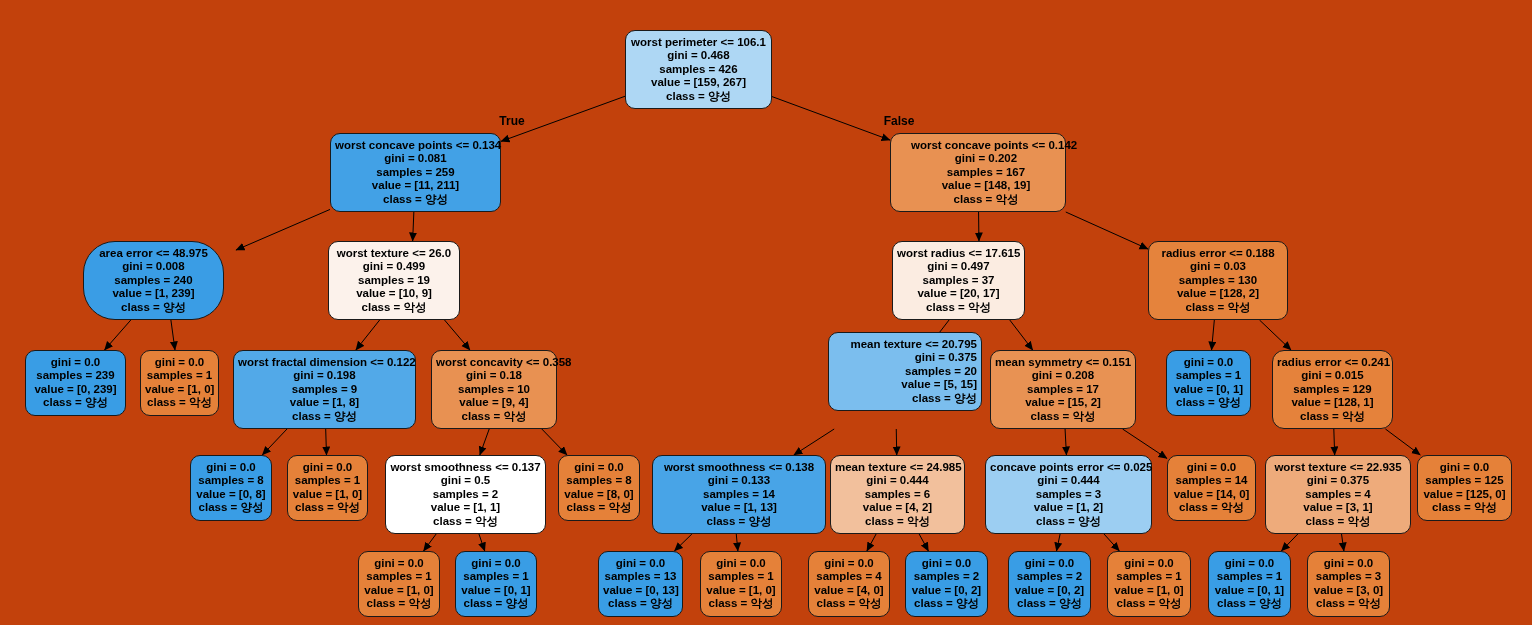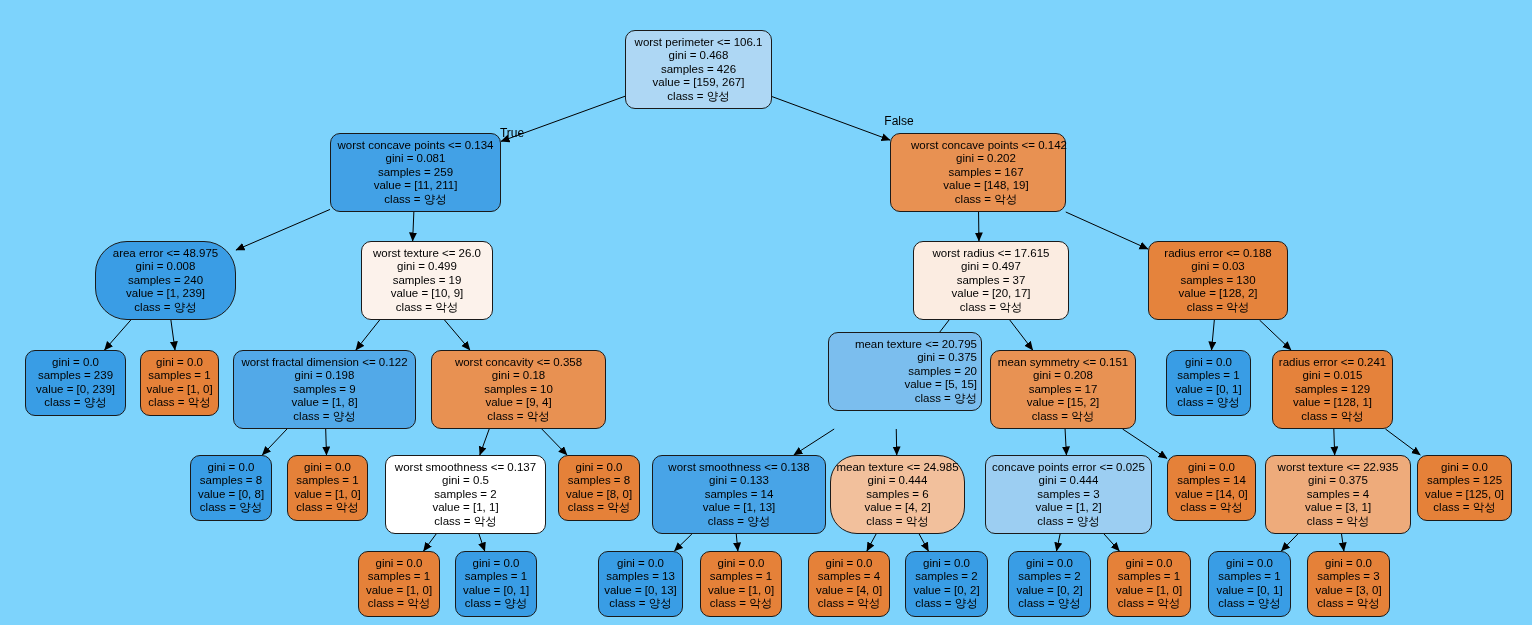--- a/index.html
+++ b/index.html
@@ -1,22 +1,23 @@
 <!DOCTYPE html>
 <html><head>
 <meta charset="utf-8">
 <style>
   html, body { margin: 0; padding: 0; background: #ffffff; }
   #figure {
     position: relative;
     width: 1532px;
     height: 625px;
-    background: #7dd3fc;
+    background: #c2410c;
     overflow: hidden;
     font-family: "Liberation Sans", "DejaVu Sans", sans-serif;
+    font-weight: bold;
   }
   #edges {
     position: absolute;
     left: 0; top: 0;
     width: 1532px; height: 625px;
   }
   .node {
     position: absolute;
     box-sizing: border-box;
     border: 1px solid #1a1a1a;
@@ -95,35 +96,35 @@
         <div>value = [11, 211]</div>
         <div>class = 양성</div>
       </div>
       <div class="node" style="left: 890px; top: 133px; width: 176px; background: rgb(232, 145, 82); border-color: rgb(26, 26, 26); padding-left: 20px;">
         <div>worst concave points &lt;= 0.142</div>
         <div>gini = 0.202</div>
         <div>samples = 167</div>
         <div>value = [148, 19]</div>
         <div>class = 악성</div>
       </div>
-      <div class="node" style="left: 95px; top: 241px; width: 141px; background: rgb(58, 157, 229); border-color: rgb(26, 26, 26); border-radius: 32px;">
+      <div class="node" style="left: 83px; top: 241px; width: 141px; background: rgb(58, 157, 229); border-color: rgb(26, 26, 26); border-radius: 32px;">
         <div>area error &lt;= 48.975</div>
         <div>gini = 0.008</div>
         <div>samples = 240</div>
         <div>value = [1, 239]</div>
         <div>class = 양성</div>
       </div>
-      <div class="node" style="left: 361px; top: 241px; width: 132px; background: rgb(252, 242, 235); border-color: rgb(26, 26, 26);">
+      <div class="node" style="left: 328px; top: 241px; width: 132px; background: rgb(252, 242, 235); border-color: rgb(26, 26, 26);">
         <div>worst texture &lt;= 26.0</div>
         <div>gini = 0.499</div>
         <div>samples = 19</div>
         <div>value = [10, 9]</div>
         <div>class = 악성</div>
       </div>
-      <div class="node" style="left: 913px; top: 241px; width: 156px; background: rgb(251, 236, 225); border-color: rgb(26, 26, 26);">
+      <div class="node" style="left: 892px; top: 241px; width: 133px; background: rgb(251, 236, 225); border-color: rgb(26, 26, 26);">
         <div>worst radius &lt;= 17.615</div>
         <div>gini = 0.497</div>
         <div>samples = 37</div>
         <div>value = [20, 17]</div>
         <div>class = 악성</div>
       </div>
       <div class="node" style="left: 1148px; top: 241px; width: 140px; background: rgb(229, 131, 60); border-color: rgb(26, 26, 26);">
         <div>radius error &lt;= 0.188</div>
         <div>gini = 0.03</div>
         <div>samples = 130</div>
@@ -142,21 +143,21 @@
         <div>value = [1, 0]</div>
         <div>class = 악성</div>
       </div>
       <div class="node" style="left: 233px; top: 350px; width: 183px; background: rgb(82, 169, 232); border-color: rgb(26, 26, 26);">
         <div>worst fractal dimension &lt;= 0.122</div>
         <div>gini = 0.198</div>
         <div>samples = 9</div>
         <div>value = [1, 8]</div>
         <div>class = 양성</div>
       </div>
-      <div class="node" style="left: 431px; top: 350px; width: 175px; background: rgb(232, 145, 82); border-color: rgb(26, 26, 26);">
+      <div class="node" style="left: 431px; top: 350px; width: 126px; background: rgb(232, 145, 82); border-color: rgb(26, 26, 26);">
         <div>worst concavity &lt;= 0.358</div>
         <div>gini = 0.18</div>
         <div>samples = 10</div>
         <div>value = [9, 4]</div>
         <div>class = 악성</div>
       </div>
       <div class="node" style="left: 828px; top: 332px; width: 154px; background: rgb(123, 190, 238); border-color: rgb(26, 26, 26); text-align: right;">
         <div>mean texture &lt;= 20.795</div>
         <div>gini = 0.375</div>
         <div>samples = 20</div>
@@ -169,21 +170,21 @@
         <div>samples = 17</div>
         <div>value = [15, 2]</div>
         <div>class = 악성</div>
       </div>
       <div class="node" style="left: 1166px; top: 350px; width: 85px; background: rgb(57, 157, 229); border-color: rgb(26, 26, 26);">
         <div>gini = 0.0</div>
         <div>samples = 1</div>
         <div>value = [0, 1]</div>
         <div>class = 양성</div>
       </div>
-      <div class="node" style="left: 1272px; top: 350px; width: 121px; background: rgb(229, 130, 59); border-color: rgb(26, 26, 26);">
+      <div class="node" style="left: 1272px; top: 350px; width: 121px; background: rgb(229, 130, 59); border-color: rgb(26, 26, 26); border-radius: 12px;">
         <div>radius error &lt;= 0.241</div>
         <div>gini = 0.015</div>
         <div>samples = 129</div>
         <div>value = [128, 1]</div>
         <div>class = 악성</div>
       </div>
       <div class="node" style="left: 190px; top: 455px; width: 82px; background: rgb(57, 157, 229); border-color: rgb(26, 26, 26);">
         <div>gini = 0.0</div>
         <div>samples = 8</div>
         <div>value = [0, 8]</div>
@@ -208,21 +209,21 @@
         <div>value = [8, 0]</div>
         <div>class = 악성</div>
       </div>
       <div class="node" style="left: 652px; top: 455px; width: 174px; background: rgb(72, 164, 231); border-color: rgb(26, 26, 26);">
         <div>worst smoothness &lt;= 0.138</div>
         <div>gini = 0.133</div>
         <div>samples = 14</div>
         <div>value = [1, 13]</div>
         <div>class = 양성</div>
       </div>
-      <div class="node" style="left: 830px; top: 455px; width: 135px; background: rgb(242, 192, 156); border-color: rgb(26, 26, 26); border-radius: 27px;">
+      <div class="node" style="left: 830px; top: 455px; width: 135px; background: rgb(242, 192, 156); border-color: rgb(26, 26, 26);">
         <div>mean texture &lt;= 24.985</div>
         <div>gini = 0.444</div>
         <div>samples = 6</div>
         <div>value = [4, 2]</div>
         <div>class = 악성</div>
       </div>
       <div class="node" style="left: 985px; top: 455px; width: 167px; background: rgb(156, 206, 242); border-color: rgb(26, 26, 26);">
         <div>concave points error &lt;= 0.025</div>
         <div>gini = 0.444</div>
         <div>samples = 3</div>
@@ -302,15 +303,15 @@
         <div>value = [0, 1]</div>
         <div>class = 양성</div>
       </div>
       <div class="node" style="left: 1307px; top: 551px; width: 83px; background: rgb(229, 129, 57); border-color: rgb(26, 26, 26);">
         <div>gini = 0.0</div>
         <div>samples = 3</div>
         <div>value = [3, 0]</div>
         <div>class = 악성</div>
       </div>
     </div>
-<div class="branch-label" style="left: 512px; top: 121px; margin-top: 12px;">True</div>
+<div class="branch-label" style="left: 512px; top: 121px;">True</div>
     <div class="branch-label" style="left: 884px; top: 121px; margin-left: 15px;">False</div>
   </div>
 
 </body></html>

